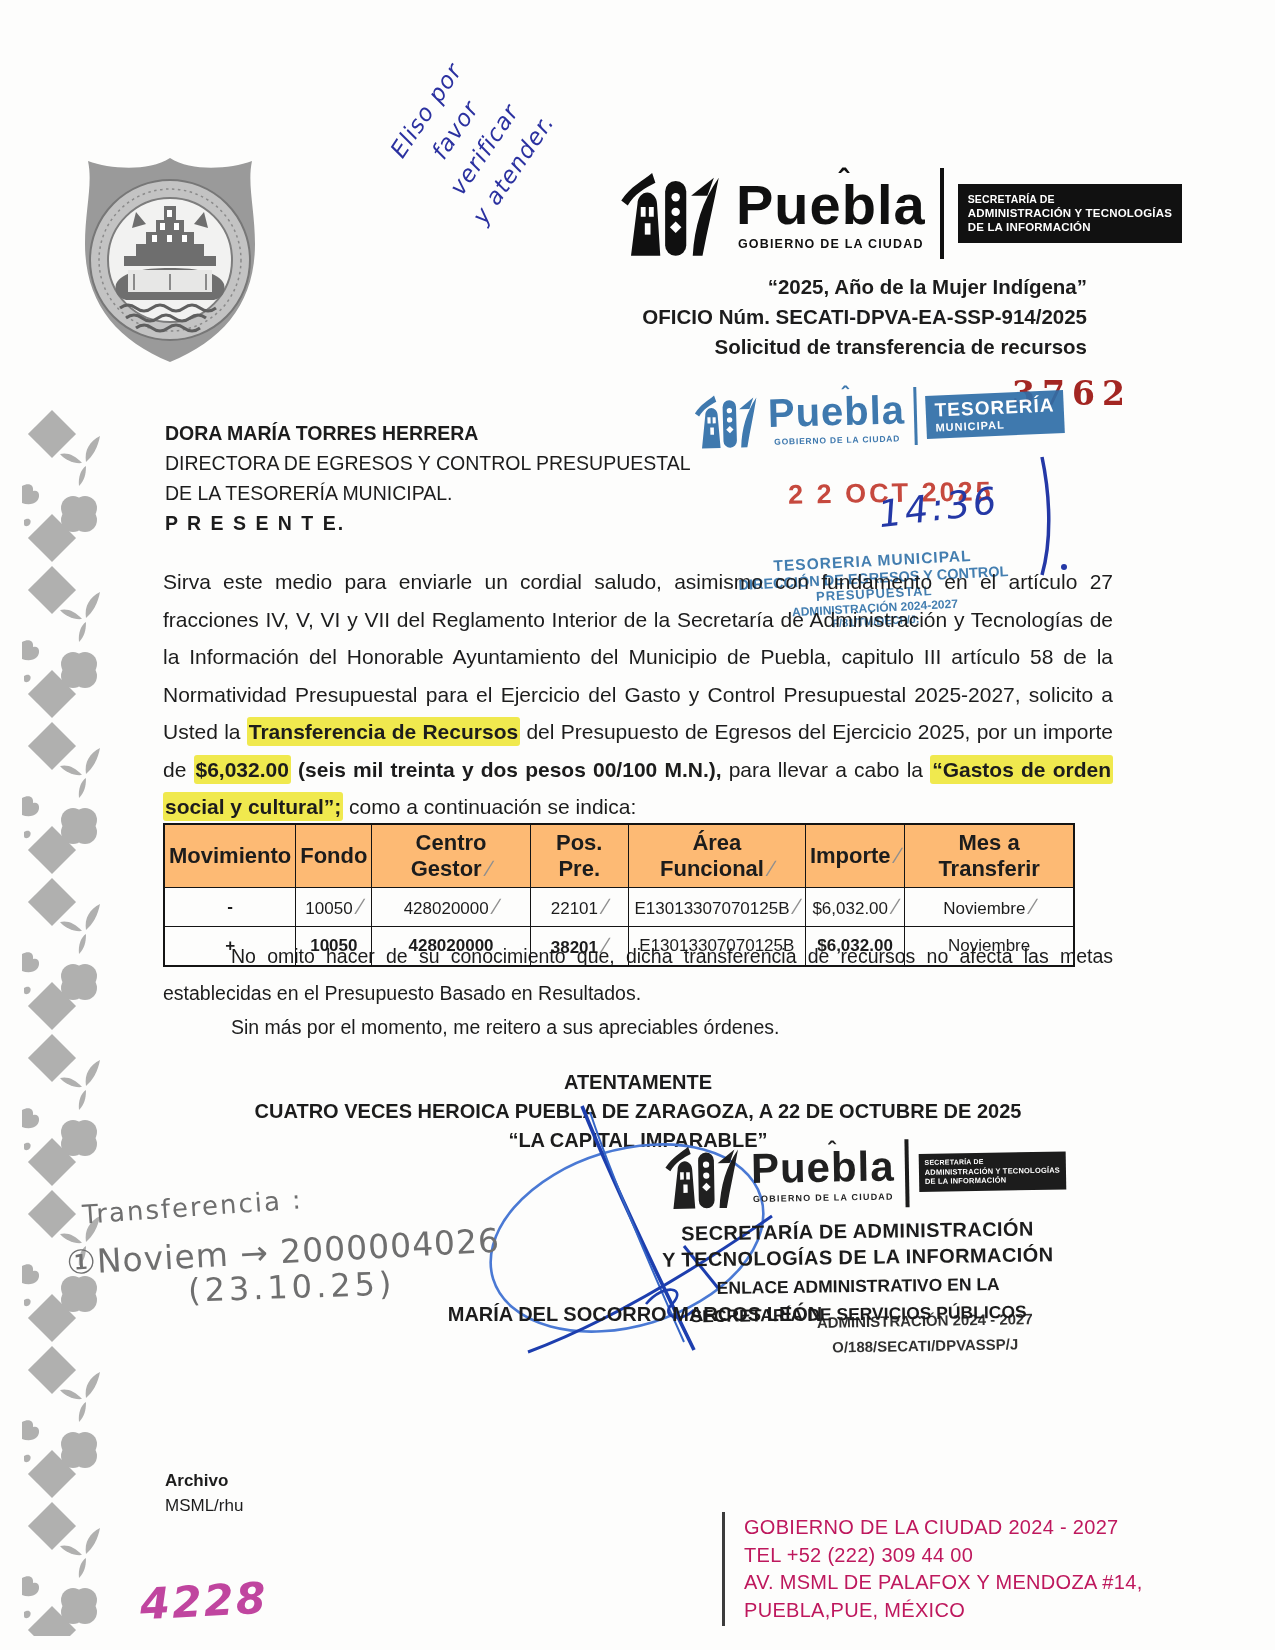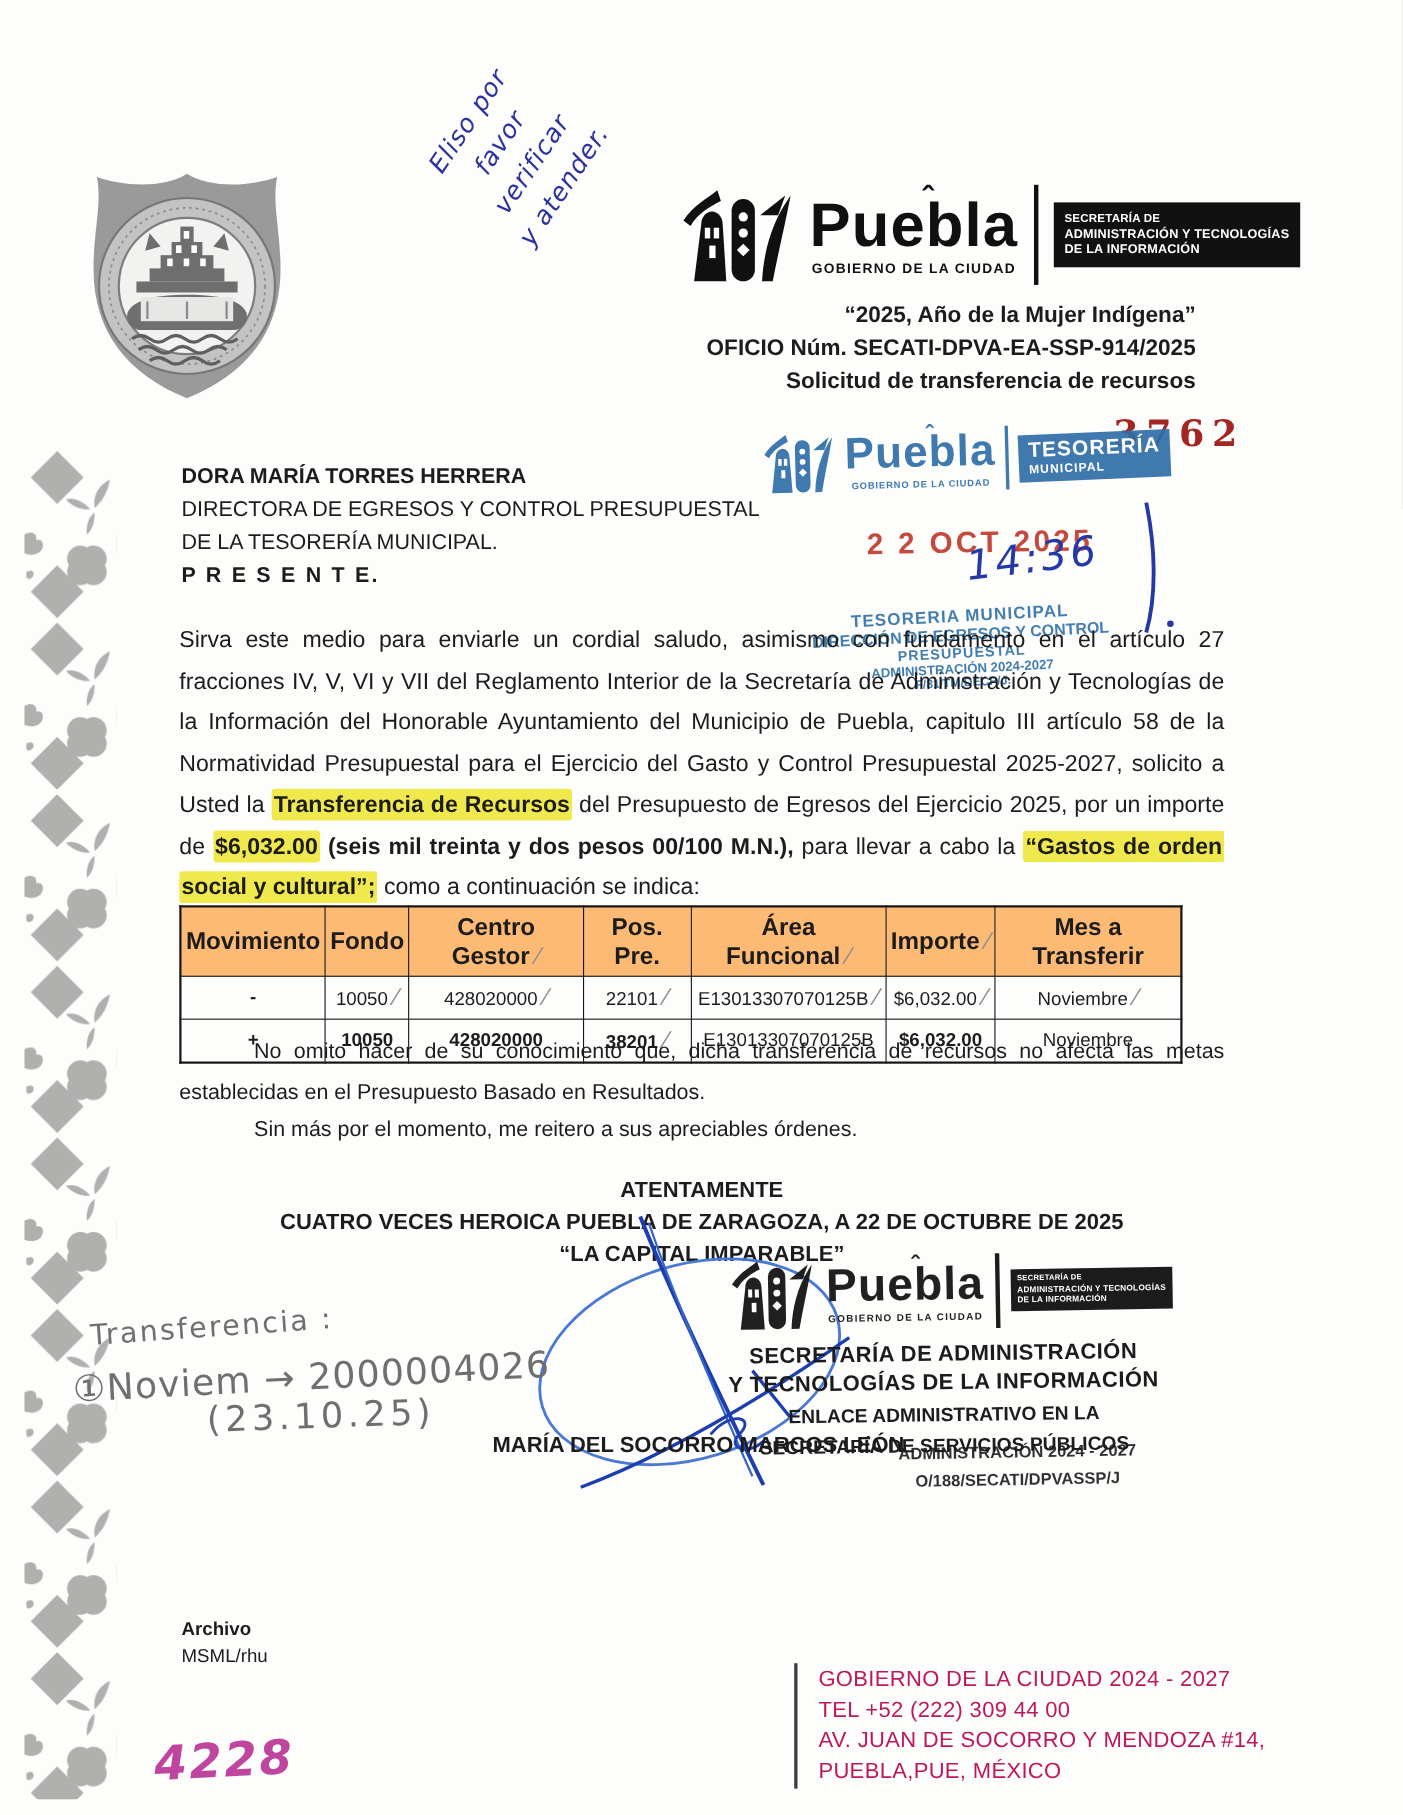--- a/index.html
+++ b/index.html
@@ -357,19 +357,19 @@
 
   <div class="abs archive">
     <div class="lbl">Archivo</div>
     <div>MSML/rhu</div>
   </div>
 
   <div class="abs foot-div"></div>
   <div class="abs foot-addr">
       <div>GOBIERNO DE LA CIUDAD 2024 - 2027</div>
       <div>TEL +52 (222) 309 44 00</div>
-      <div>AV. JUAN DE SOCORRO Y MENDOZA #14,</div>
+      <div>AV. MSML DE PALAFOX Y MENDOZA #14,</div>
       <div>PUEBLA,PUE, MÉXICO</div>
     </div>
 
   <div class="abs pink-num">4228</div>
 
 </div>
 
 </body></html>

